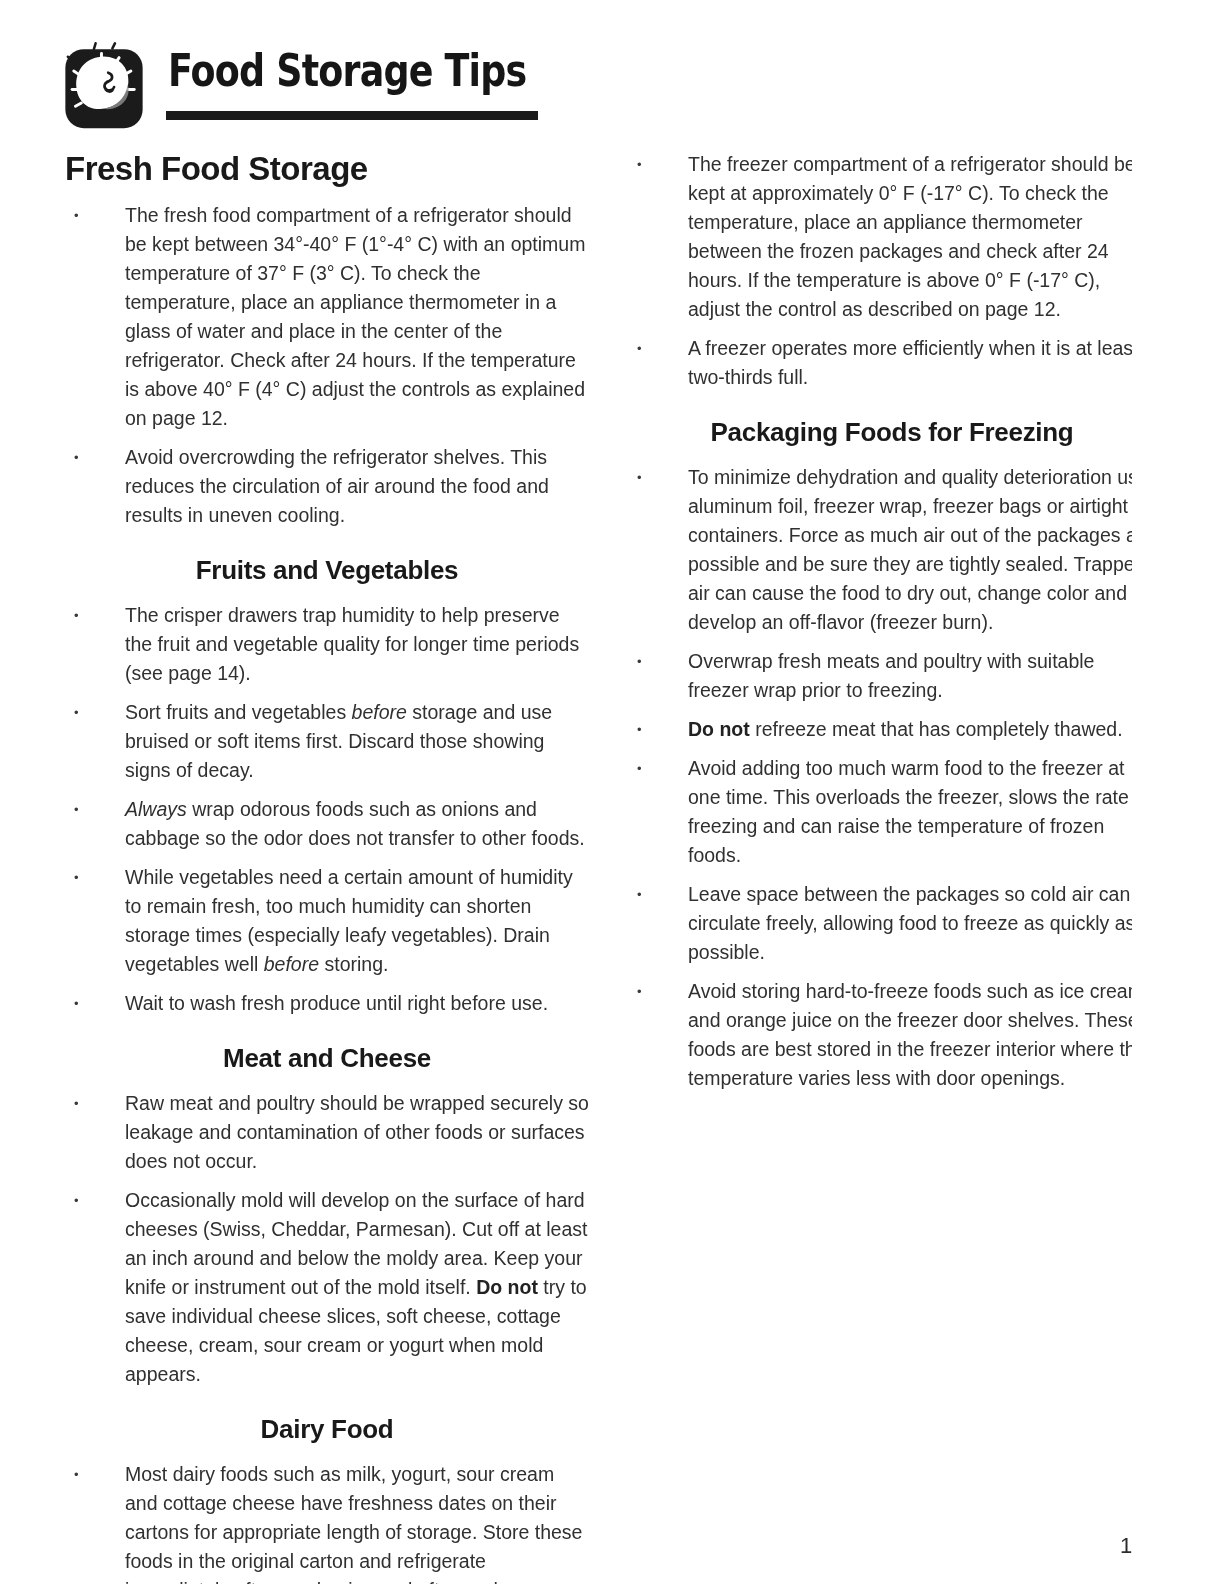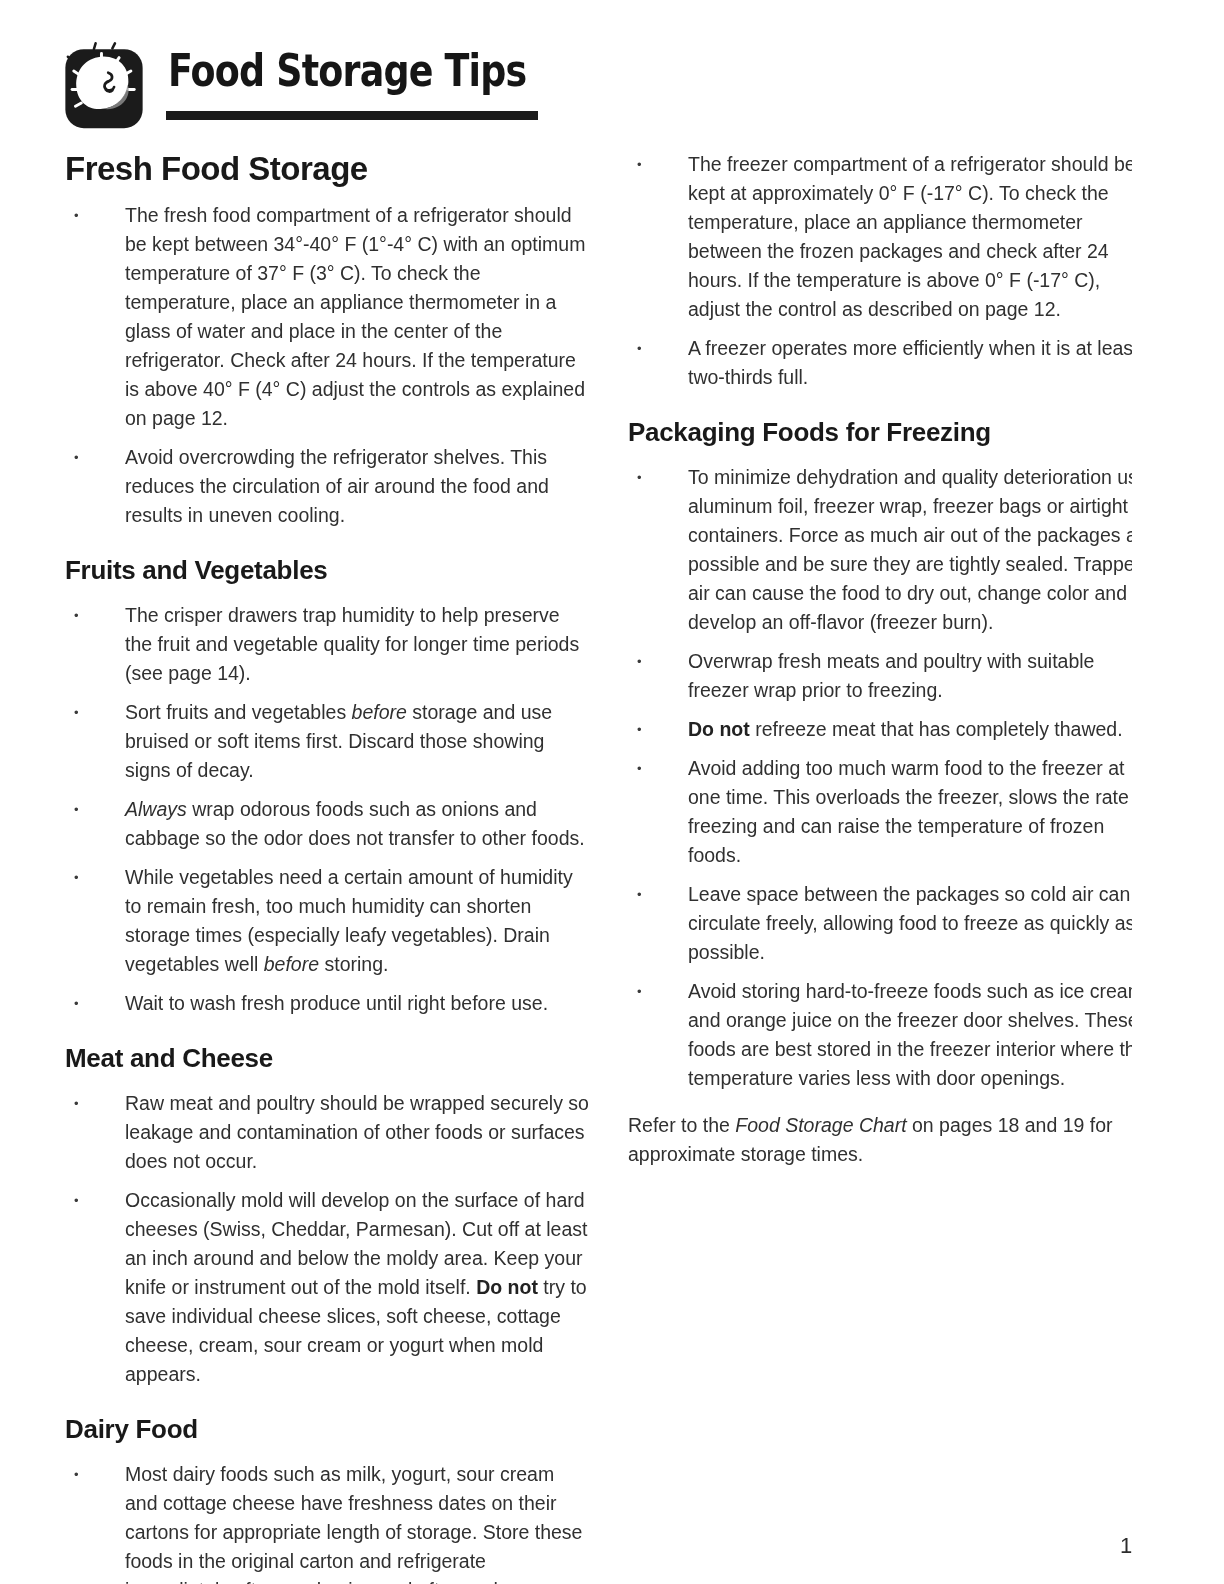--- a/index.html
+++ b/index.html
@@ -61,20 +61,21 @@
     letter-spacing: -0.5px;
     margin: 0 0 13px 0;
   }
   .heading2 {
     font-size: 26px;
     line-height: 31px;
     font-weight: bold;
     color: #191919;
     letter-spacing: -0.3px;
     margin: 25px 0 15px 0;
+    text-align: center;
   }
   .bullet {
     display: flex;
     margin: 0 0 10px 0;
   }
   .bullet .dot {
     flex: none;
     width: 19px;
     margin-left: 9px;
     font-size: 13px;
@@ -203,18 +204,17 @@
         <span class="txt"><span>Avoid adding too much warm food to the freezer at one time. This overloads the freezer, slows the rate of freezing and can raise the temperature of frozen foods.</span></span>
       </div>
       <div class="bullet">
         <span class="dot">•</span>
         <span class="txt"><span>Leave space between the packages so cold air can circulate freely, allowing food to freeze as quickly as possible.</span></span>
       </div>
       <div class="bullet">
         <span class="dot">•</span>
         <span class="txt"><span>Avoid storing hard-to-freeze foods such as ice cream and orange juice on the freezer door shelves. These foods are best stored in the freezer interior where the temperature varies less with door openings.</span></span>
       </div>
-      <div class="para"><span class="txt"><span>Refer to the </span><span class="em">Food Storage Chart</span><span> on pages 18 and 19 for approximate storage times.</span></span></div>
     </div>
 
   <div class="page-number">17</div>
 
 </div>
 
 </body></html>

